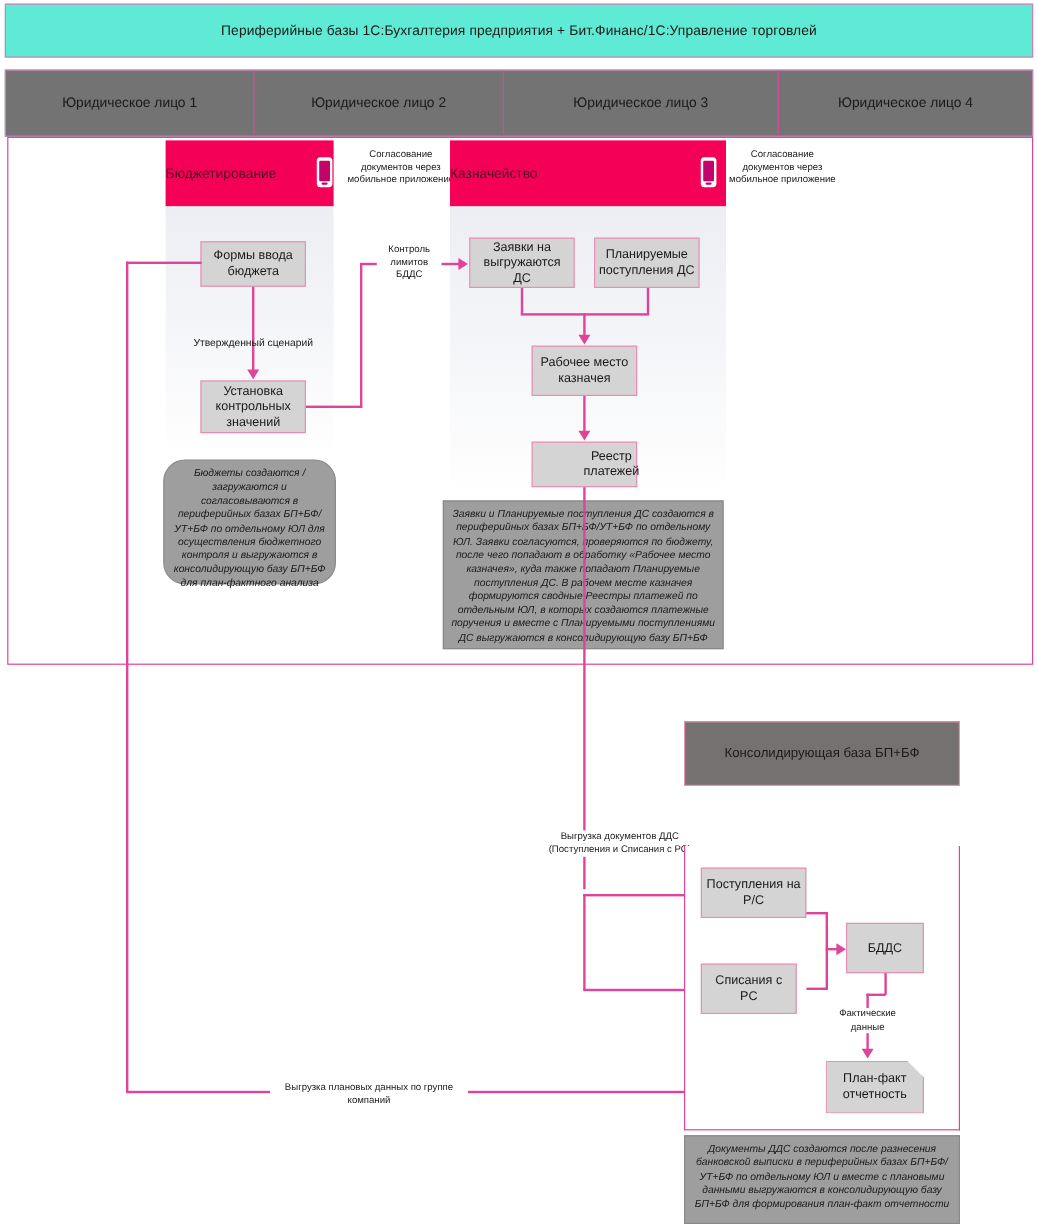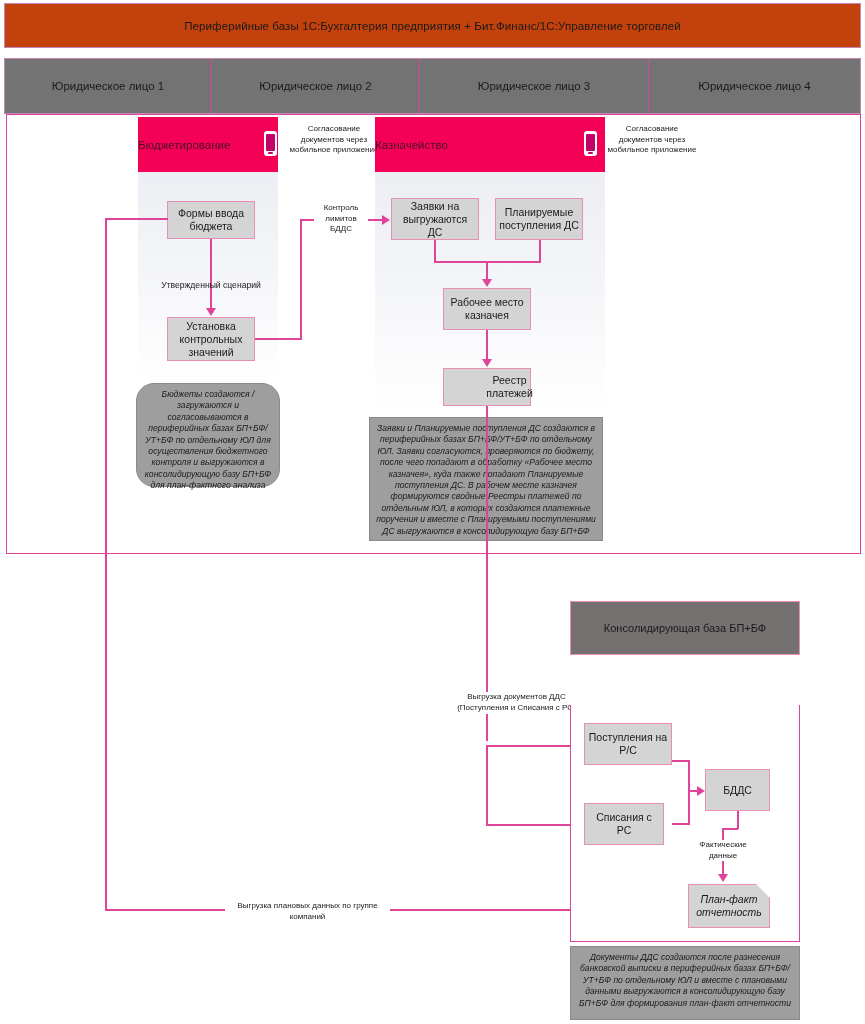--- a/index.html
+++ b/index.html
@@ -1,21 +1,21 @@
 <!DOCTYPE html>
 <html><head>
 <meta charset="utf-8">
 <style>
   html,body{margin:0;padding:0;background:#ffffff;}
   body{width:865px;height:1024px;position:relative;overflow:hidden;
        font-family:"Liberation Sans","DejaVu Sans",sans-serif;color:#231f20;}
   .abs{position:absolute;box-sizing:border-box;}
 
   
-  #top-banner{left:4px;top:3px;width:857px;height:45px;background:#c2410c;
+  #top-banner{left:4px;top:3px;width:857px;height:45px;background:#5eead4;
     border:1px solid #c387b5;display:flex;align-items:center;justify-content:center;}
   #top-banner .t{font-size:11.5px;color:#1a1a1a;letter-spacing:.1px;}
 
   
   #entity-band{left:4px;top:58px;width:857px;height:56px;background:#737373;
     border:1px solid #c387b5;display:flex;}
   #entity-band .cell{height:100%;display:flex;align-items:center;justify-content:center;
     font-size:11.5px;color:#1a1a1a;border-right:1px solid #e0449a;box-sizing:border-box;}
   #entity-band .cell:last-child{border-right:none;}
 
@@ -53,21 +53,21 @@
 
   
   .phone{width:13px;height:25px;background:#ffffff;border-radius:3px;
     display:flex;align-items:center;justify-content:center;}
   .phone .scr{width:9px;height:17px;background:#c2046a;border-radius:1px;margin-bottom:2px;}
   .phone .hm{position:absolute;bottom:2.5px;width:5px;height:1.5px;background:#c2046a;border-radius:1px;}
 
   
   .notch{background:#d4d4d4;border:1.5px solid #e98fb5;display:flex;align-items:center;
     justify-content:flex-end;text-align:center;font-size:10.5px;line-height:13px;color:#1a1a1a;
-    clip-path:polygon(0 0, calc(100% - 14px) 0, 100% 14px, 100% 100%, 0 100%);font-style:italic;}
+    clip-path:polygon(0 0, calc(100% - 14px) 0, 100% 14px, 100% 100%, 0 100%);}
 </style>
 </head>
 <body>
 
 <div class="abs" id="top-banner">
   <div class="t">Периферийные базы 1С:Бухгалтерия предприятия + Бит.Финанс/1С:Управление торговлей</div>
 </div>
 
 <div class="abs" id="entity-band">
   <div class="cell" style="width:207px">

